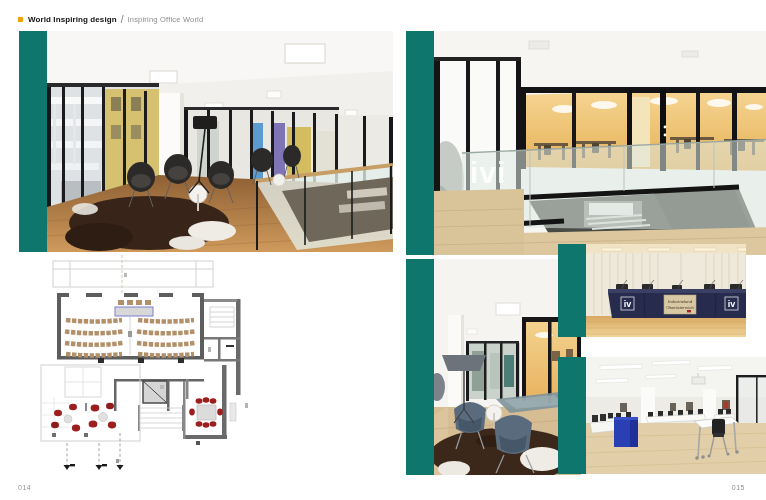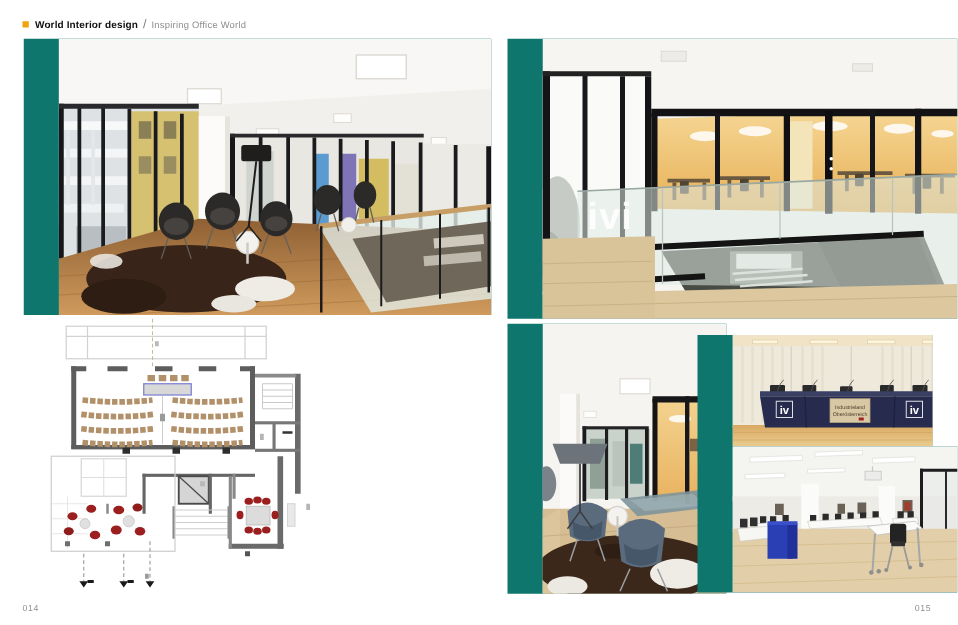--- a/index.html
+++ b/index.html
@@ -10,37 +10,37 @@
   #header .bullet{width:5px;height:5px;background:#f0a30a;display:inline-block;margin-right:2px;}
   #header .series{font-size:8px;font-weight:bold;color:#111;letter-spacing:.1px;}
   #header .sep{font-size:10px;color:#7d7d7d;font-weight:300;margin:0 1px;}
   #header .sub{font-size:7.5px;color:#8d8d8d;letter-spacing:.2px;}
   
   .photo{position:absolute;overflow:hidden;background:#0f766e;padding-left:28px;}
   .photo svg{display:block;}
   #photo-lounge{left:19px;top:31px;width:346px;height:221px;}
   #photo-atrium{left:406px;top:31px;width:340px;height:224px;}
   #photo-lounge-tall{left:406px;top:259px;width:147px;height:216px;}
-  #photo-press-desk{left:558px;top:268px;width:160px;height:93px;}
+  #photo-press-desk{left:558px;top:244px;width:160px;height:93px;}
   #photo-seminar{left:558px;top:357px;width:188px;height:117px;}
   #floor-plan{position:absolute;left:40px;top:253px;width:225px;height:240px;}
   
   .pagenum{position:absolute;font-size:7px;color:#909090;letter-spacing:.5px;}
   #pagenum-left{left:18px;top:484px;}
   #pagenum-right{right:21px;top:484px;text-align:right;}
   text{font-family:"Liberation Sans",sans-serif;}
 </style>
 </head>
 <body>
 
 <div id="spread">
 
   <div id="header">
     <span class="bullet"></span>
-    <span class="series">World Interior design</span>
+    <span class="series">World Inspiring design</span>
     <span class="sep">/</span>
     <span class="sub">Inspiring Office World</span>
   </div>
 
   <div class="photo" id="photo-lounge">
     <svg viewBox="0 0 346 221" width="346" height="221">
       <defs>
         <linearGradient id="flG" x1="0" y1="0" x2="0" y2="1">
           <stop offset="0" stop-color="#8f6034"></stop>
             <stop offset="1" stop-color="#cf9a5c"></stop>

